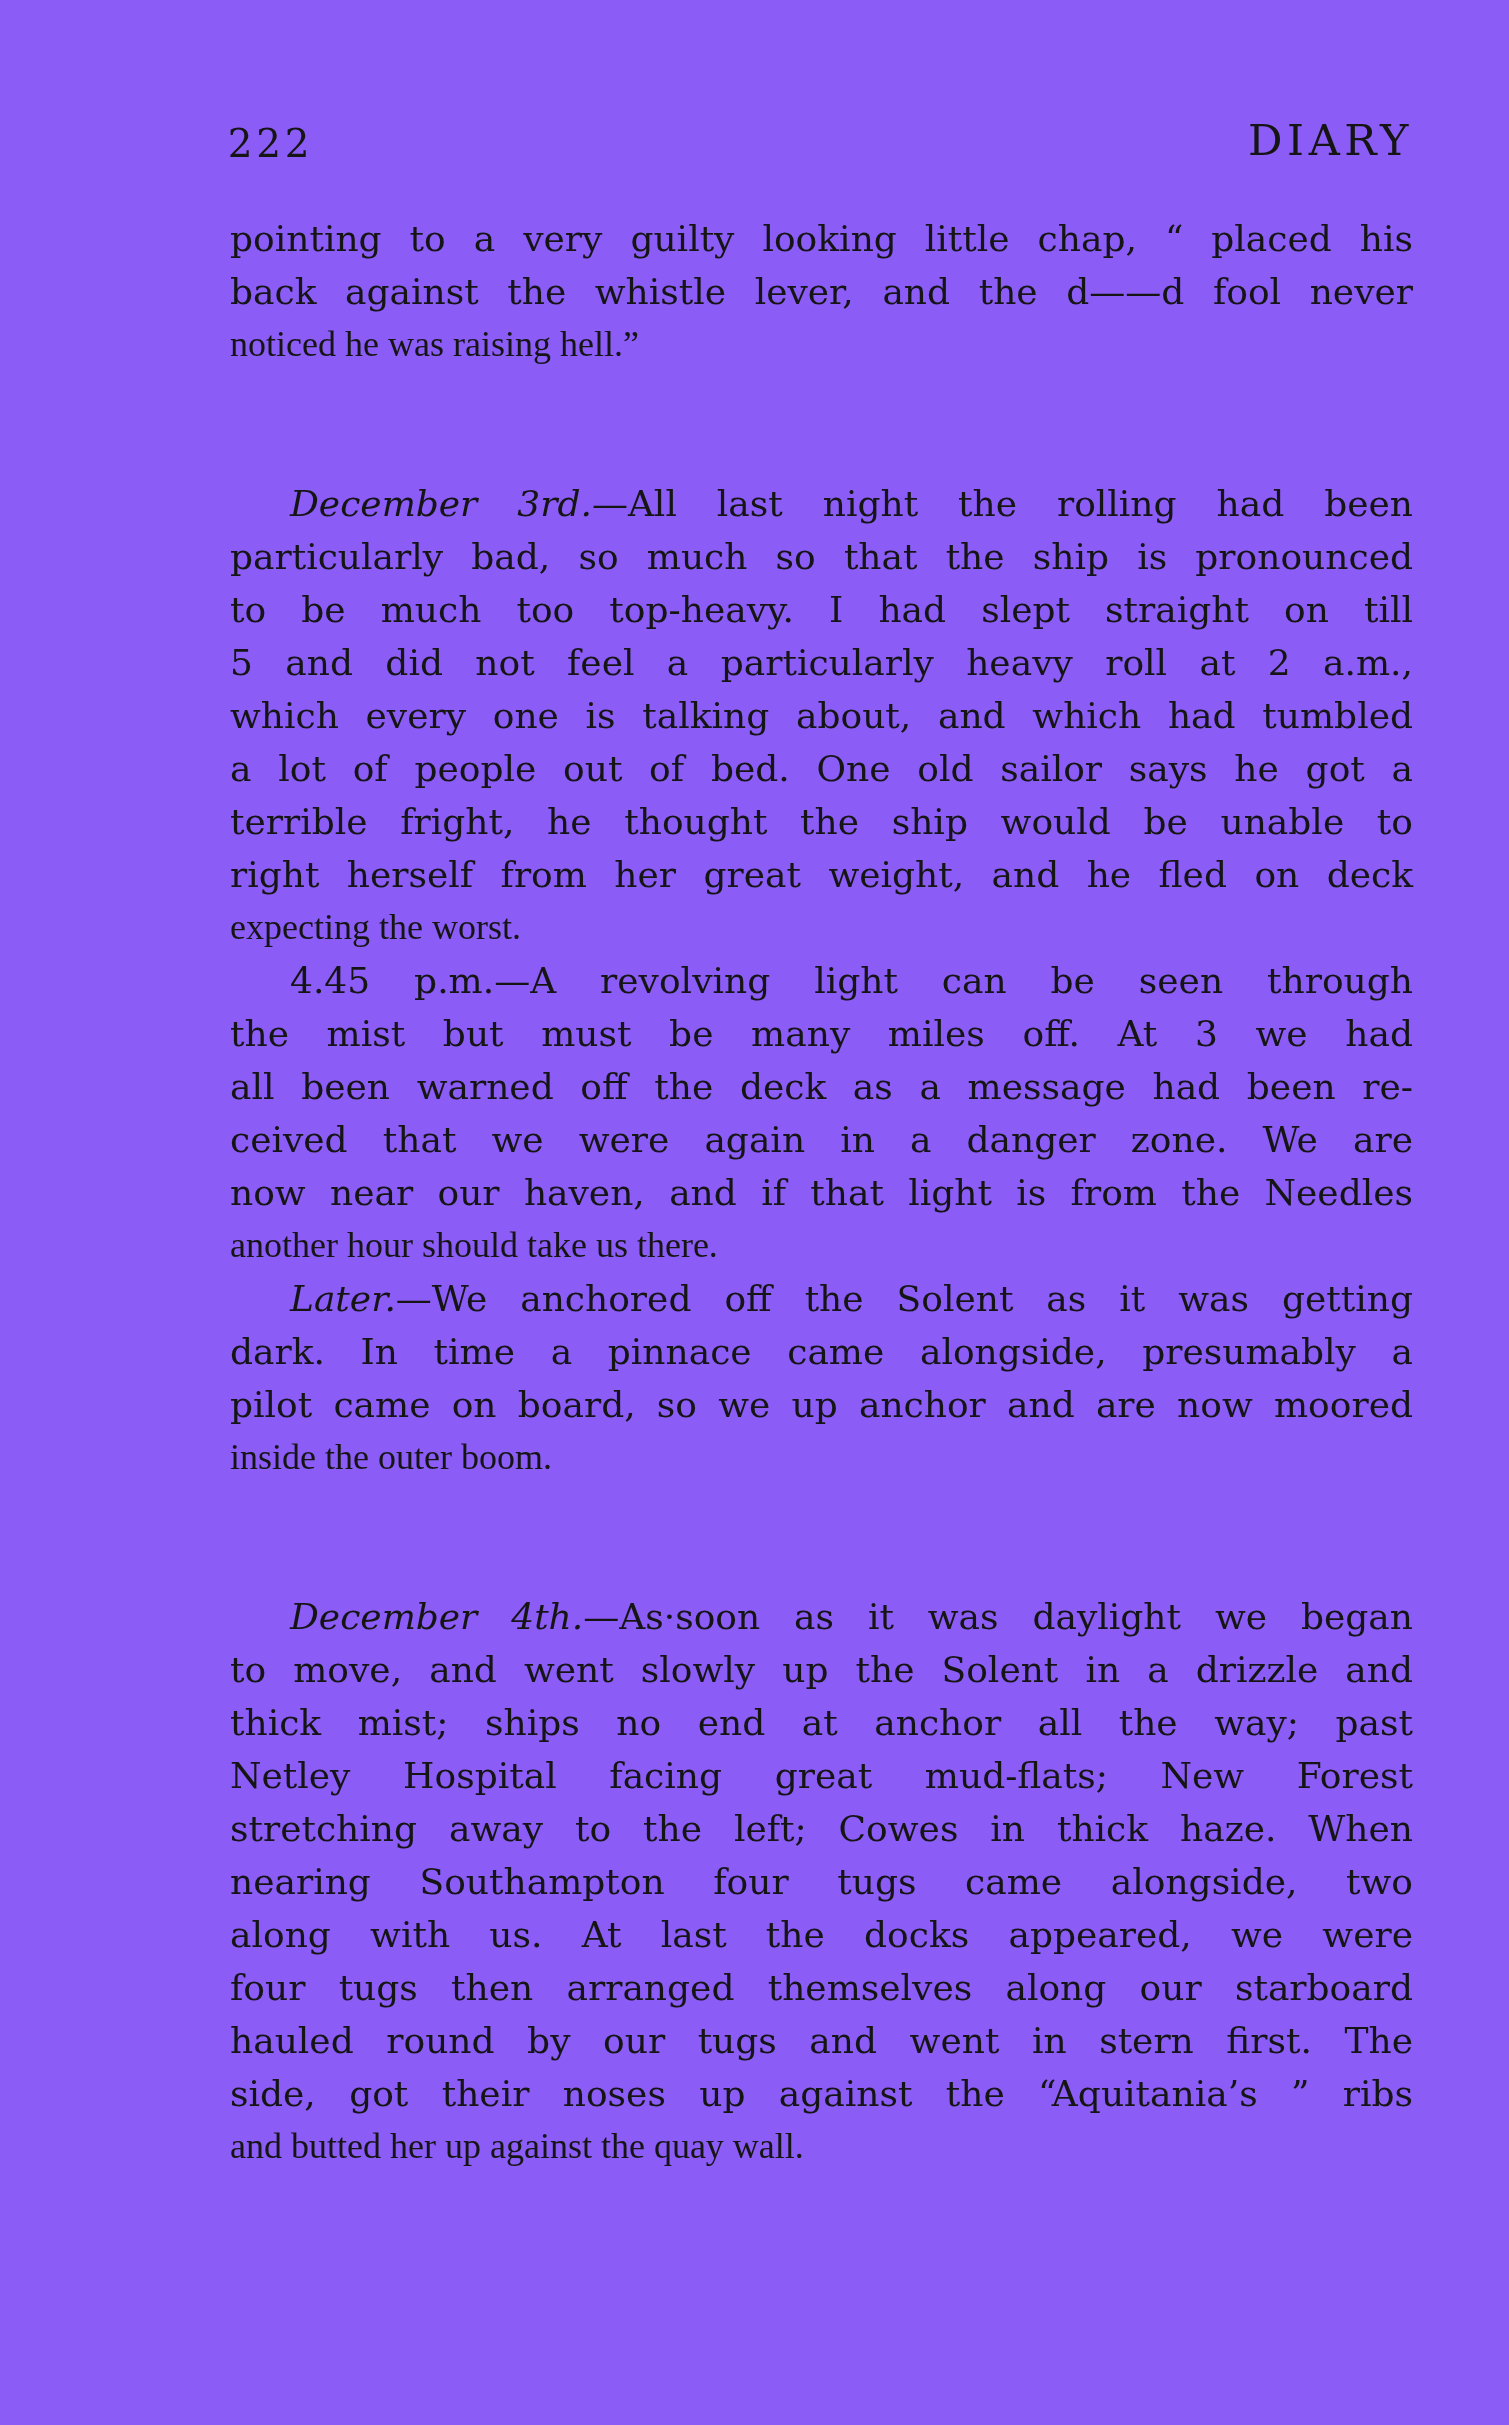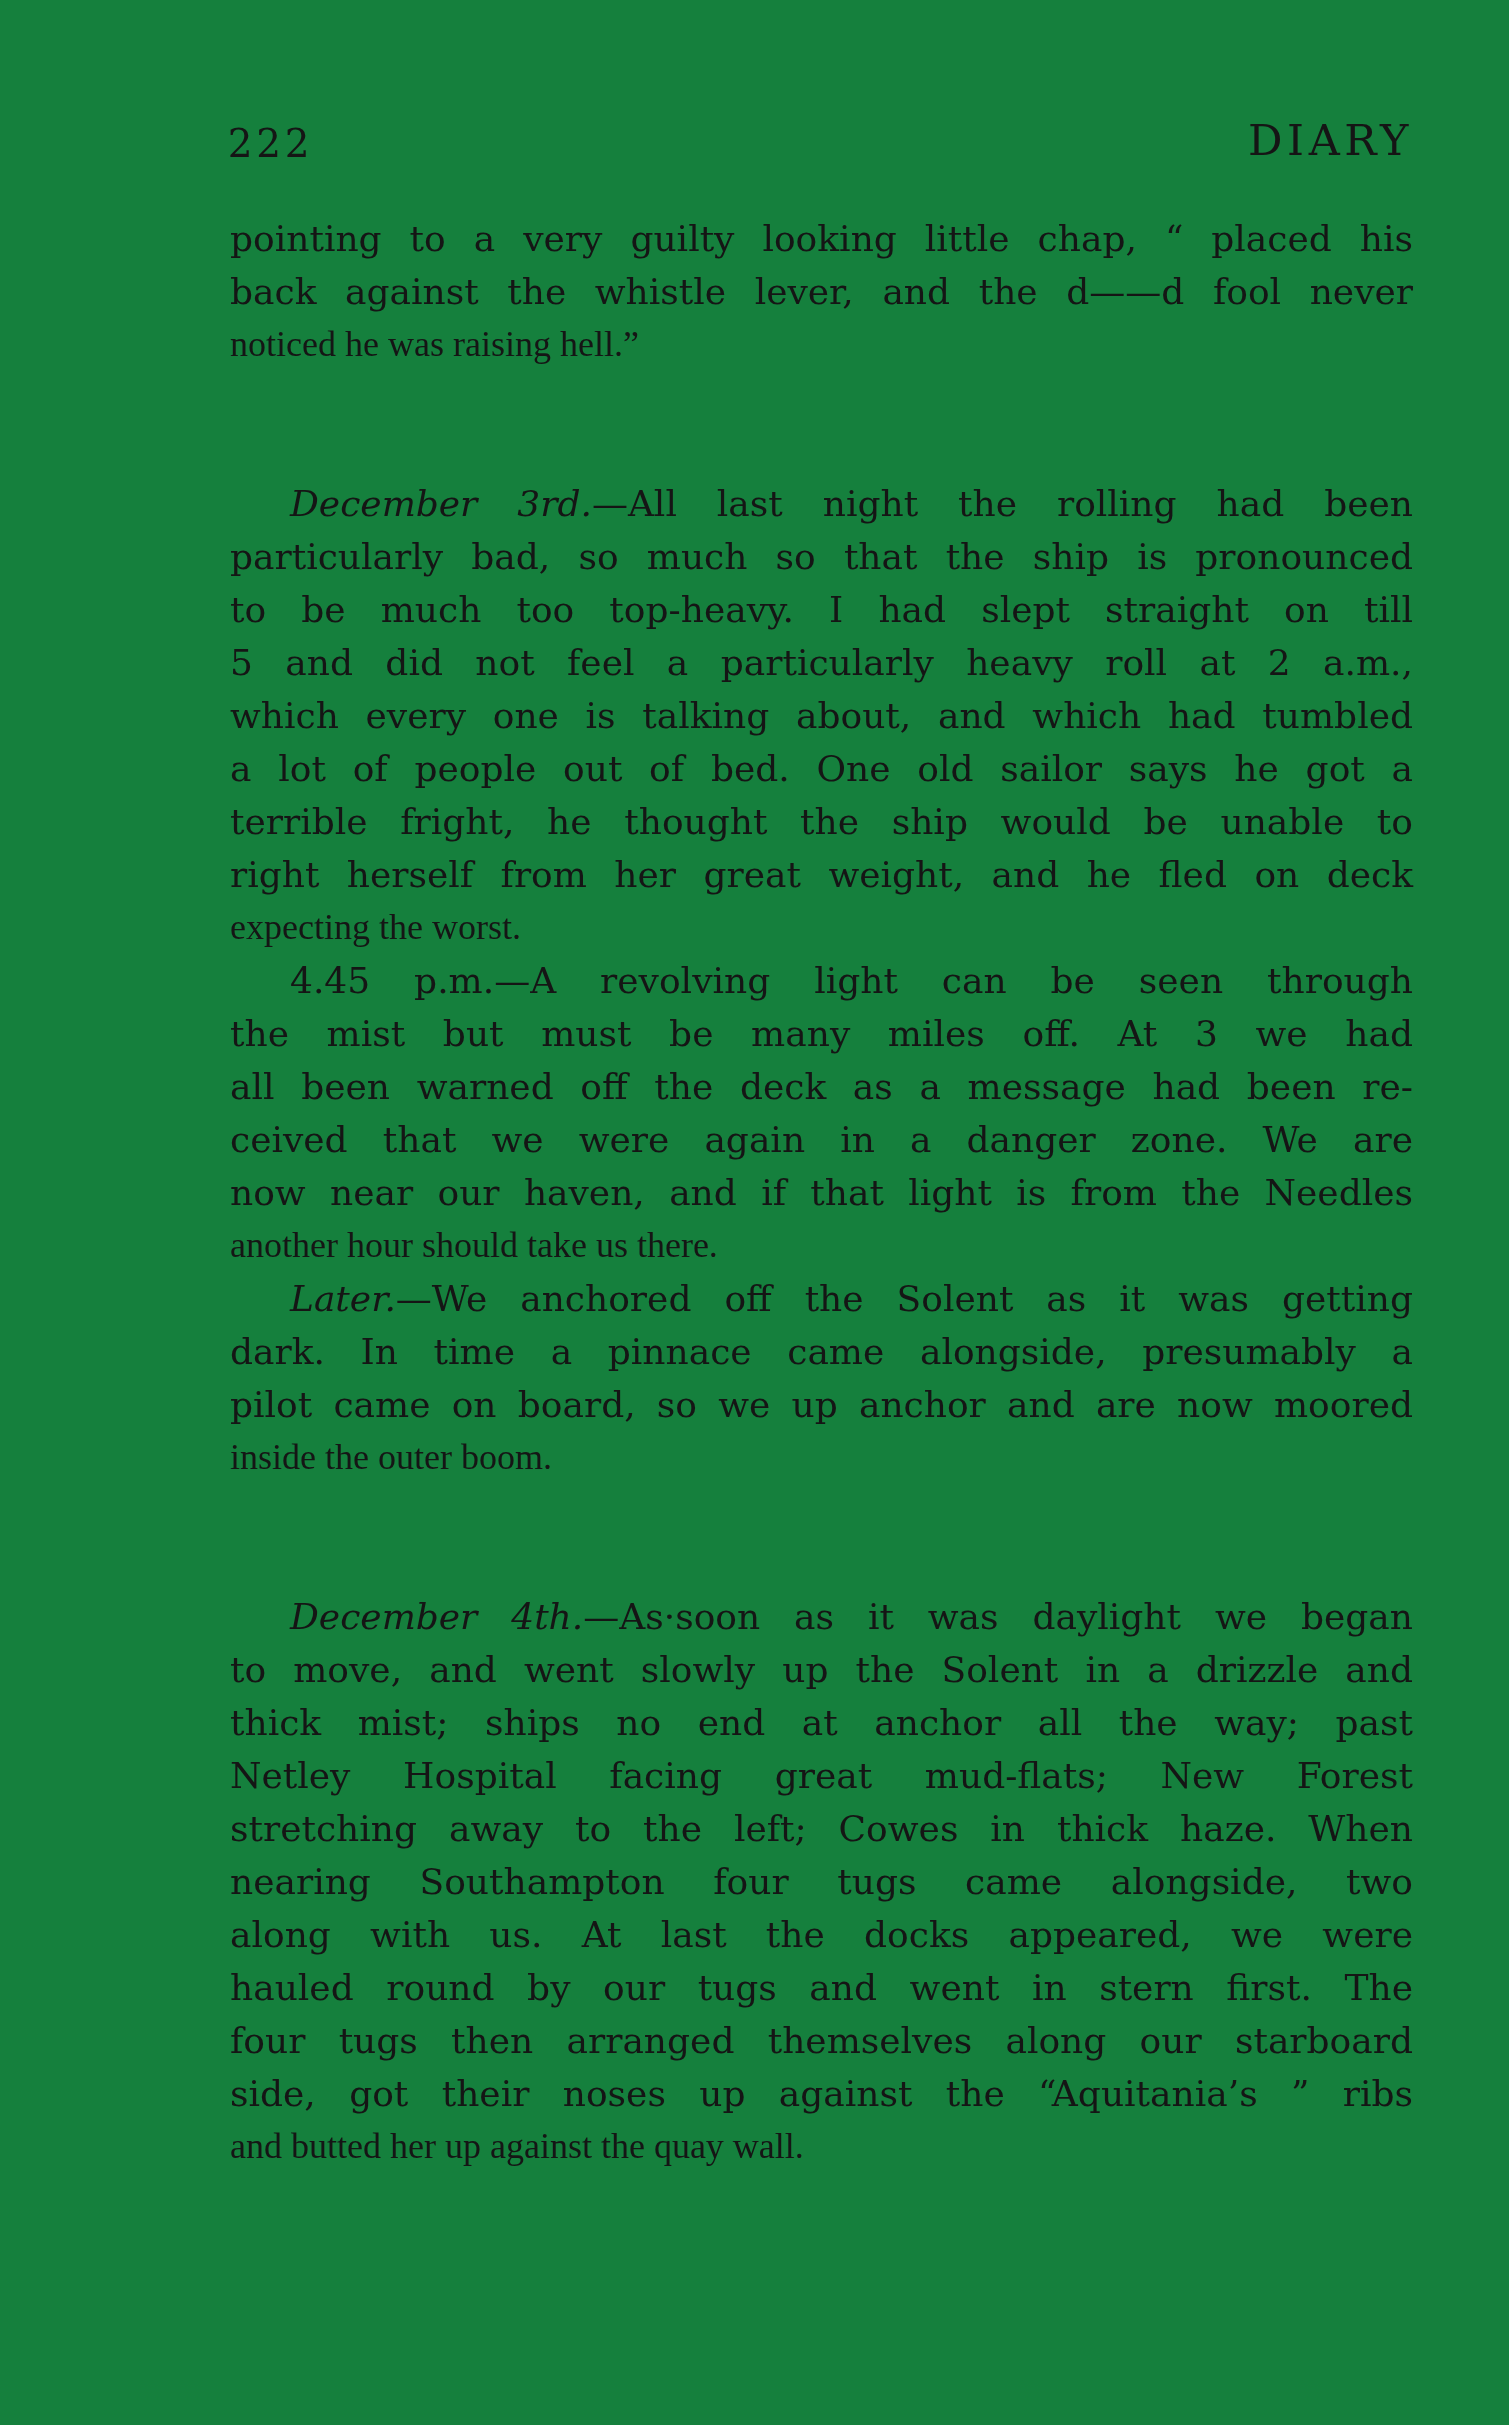--- a/index.html
+++ b/index.html
@@ -4,21 +4,21 @@
 <style>
   html, body {
     margin: 0;
     padding: 0;
     background: #ffffff;
   }
   .page {
     position: relative;
     width: 1510px;
     height: 2426px;
-    background: #15803d;
+    background: #8b5cf6;
     color: #151515;
     font-family: "DejaVu Serif", serif;
     overflow: hidden;
   }
   .header {
     position: absolute;
     left: 224px;
     top: 115px;
     width: 1189px;
     height: 55px;
@@ -101,20 +101,20 @@
         <div class="line no-just">inside the outer boom.</div>
       </div>
       <div class="para section-break">
         <div class="line indent"><i>December 4th.</i>—As·soon as it was daylight we began</div>
         <div class="line">to move, and went slowly up the Solent in a drizzle and</div>
         <div class="line">thick mist; ships no end at anchor all the way; past</div>
         <div class="line">Netley Hospital facing great mud-flats; New Forest</div>
         <div class="line">stretching away to the left; Cowes in thick haze.  When</div>
         <div class="line">nearing Southampton four tugs came alongside, two</div>
         <div class="line">along with us.  At last the docks appeared, we were</div>
+        <div class="line">four tugs then arranged themselves along our starboard</div>
         <div class="line">hauled round by our tugs and went in stern first.  The</div>
-        <div class="line">four tugs then arranged themselves along our starboard</div>
         <div class="line">side, got their noses up against the “Aquitania’s ” ribs</div>
         <div class="line no-just">and butted her up against the quay wall.</div>
       </div>
     </div>
 </div>
 
 
 </body></html>

